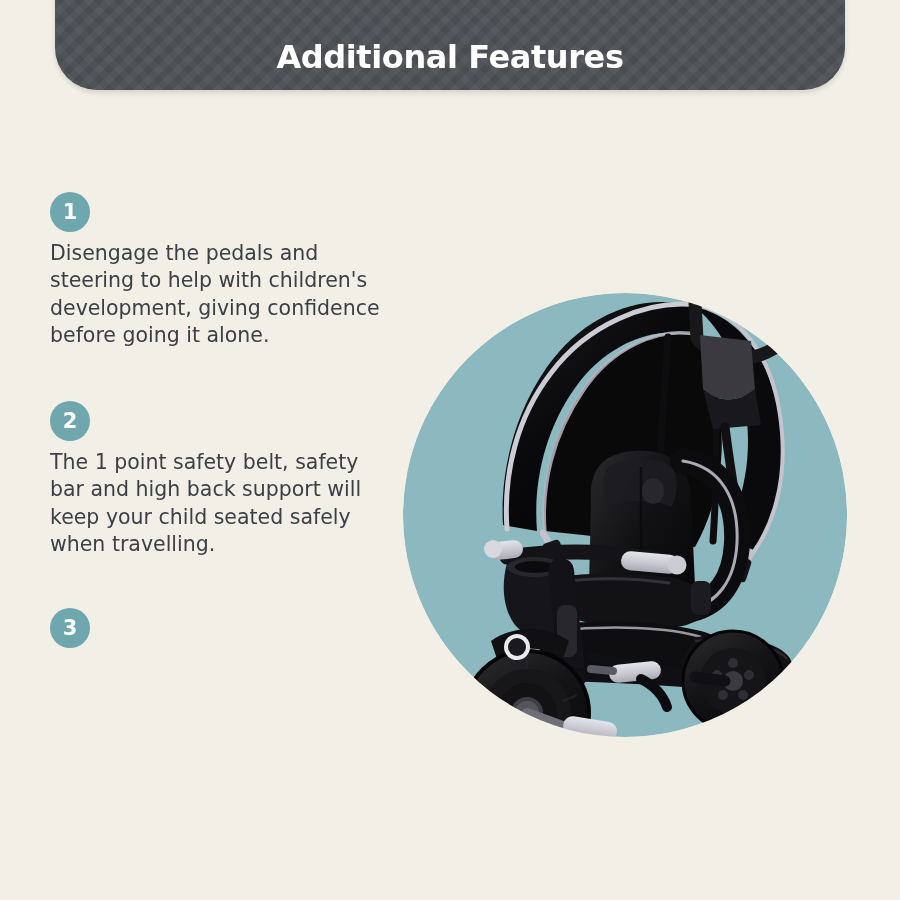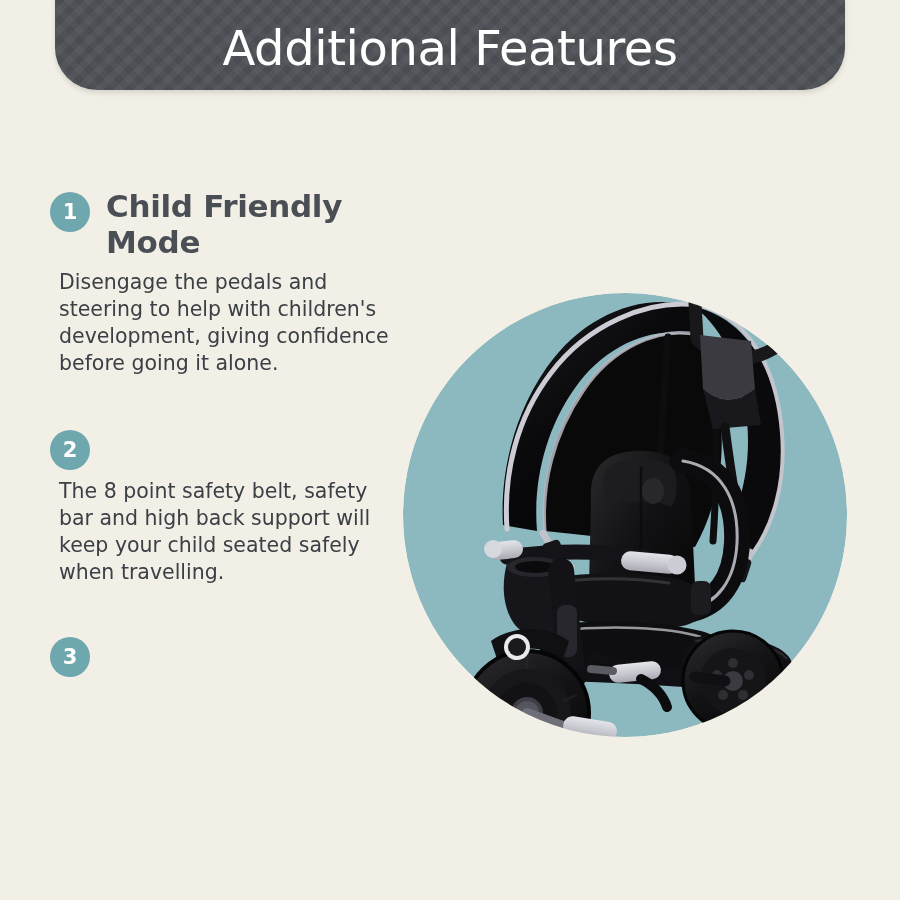--- a/index.html
+++ b/index.html
@@ -36,22 +36,22 @@
     inset: 0;
     background:
       repeating-linear-gradient(135deg, rgba(255,255,255,0.030) 0 7px, rgba(0,0,0,0.030) 7px 14px),
       repeating-linear-gradient(45deg, rgba(255,255,255,0.022) 0 7px, rgba(0,0,0,0.022) 7px 14px);
     pointer-events: none;
   }
   .header-title {
     position: relative;
     z-index: 2;
     color: #ffffff;
-    font-size: 48px;
-    font-weight: normal;
+    font-size: 32px;
+    font-weight: bold;
     letter-spacing: -0.4px;
     padding-bottom: 14px;
     white-space: nowrap;
   }
 
   
   .features {
     position: absolute;
     left: 50px;
     top: 188px;
@@ -86,21 +86,21 @@
     font-size: 31px;
     font-weight: bold;
     line-height: 1.17;
     letter-spacing: -0.3px;
   }
   .feature-body {
     color: #3c4046;
     font-size: 20.5px;
     line-height: 1.33;
     max-width: 345px;
-    margin-left: 9px;
+    margin-left: 0;
   }
 
   .feature-2 { margin-top: 48px; }
   .feature-3 { margin-top: 46px; }
 
   
   .product-stage {
     position: absolute;
     left: 395px;
     top: 285px;
@@ -114,30 +114,29 @@
 
 <div class="header-banner">
   <div class="header-title">Additional Features</div>
 </div>
 
 <div class="features">
 
   <div class="feature feature-1">
     <div class="feature-head">
       <div class="badge">1</div>
-      <div class="feature-title">Child Friendly Mode</div>
     </div>
     <div class="feature-body">Disengage the pedals and steering to help with children's development, giving confidence before going it alone.</div>
   </div>
 
   <div class="feature feature-2">
     <div class="feature-head">
       <div class="badge">2</div>
     </div>
-    <div class="feature-body">The 8 point safety belt, safety bar and high back support will keep your child seated safely when travelling.</div>
+    <div class="feature-body">The 1 point safety belt, safety bar and high back support will keep your child seated safely when travelling.</div>
   </div>
 
   <div class="feature feature-3">
     <div class="feature-head">
       <div class="badge">3</div>
     </div>
   </div>
 
 </div>
 

